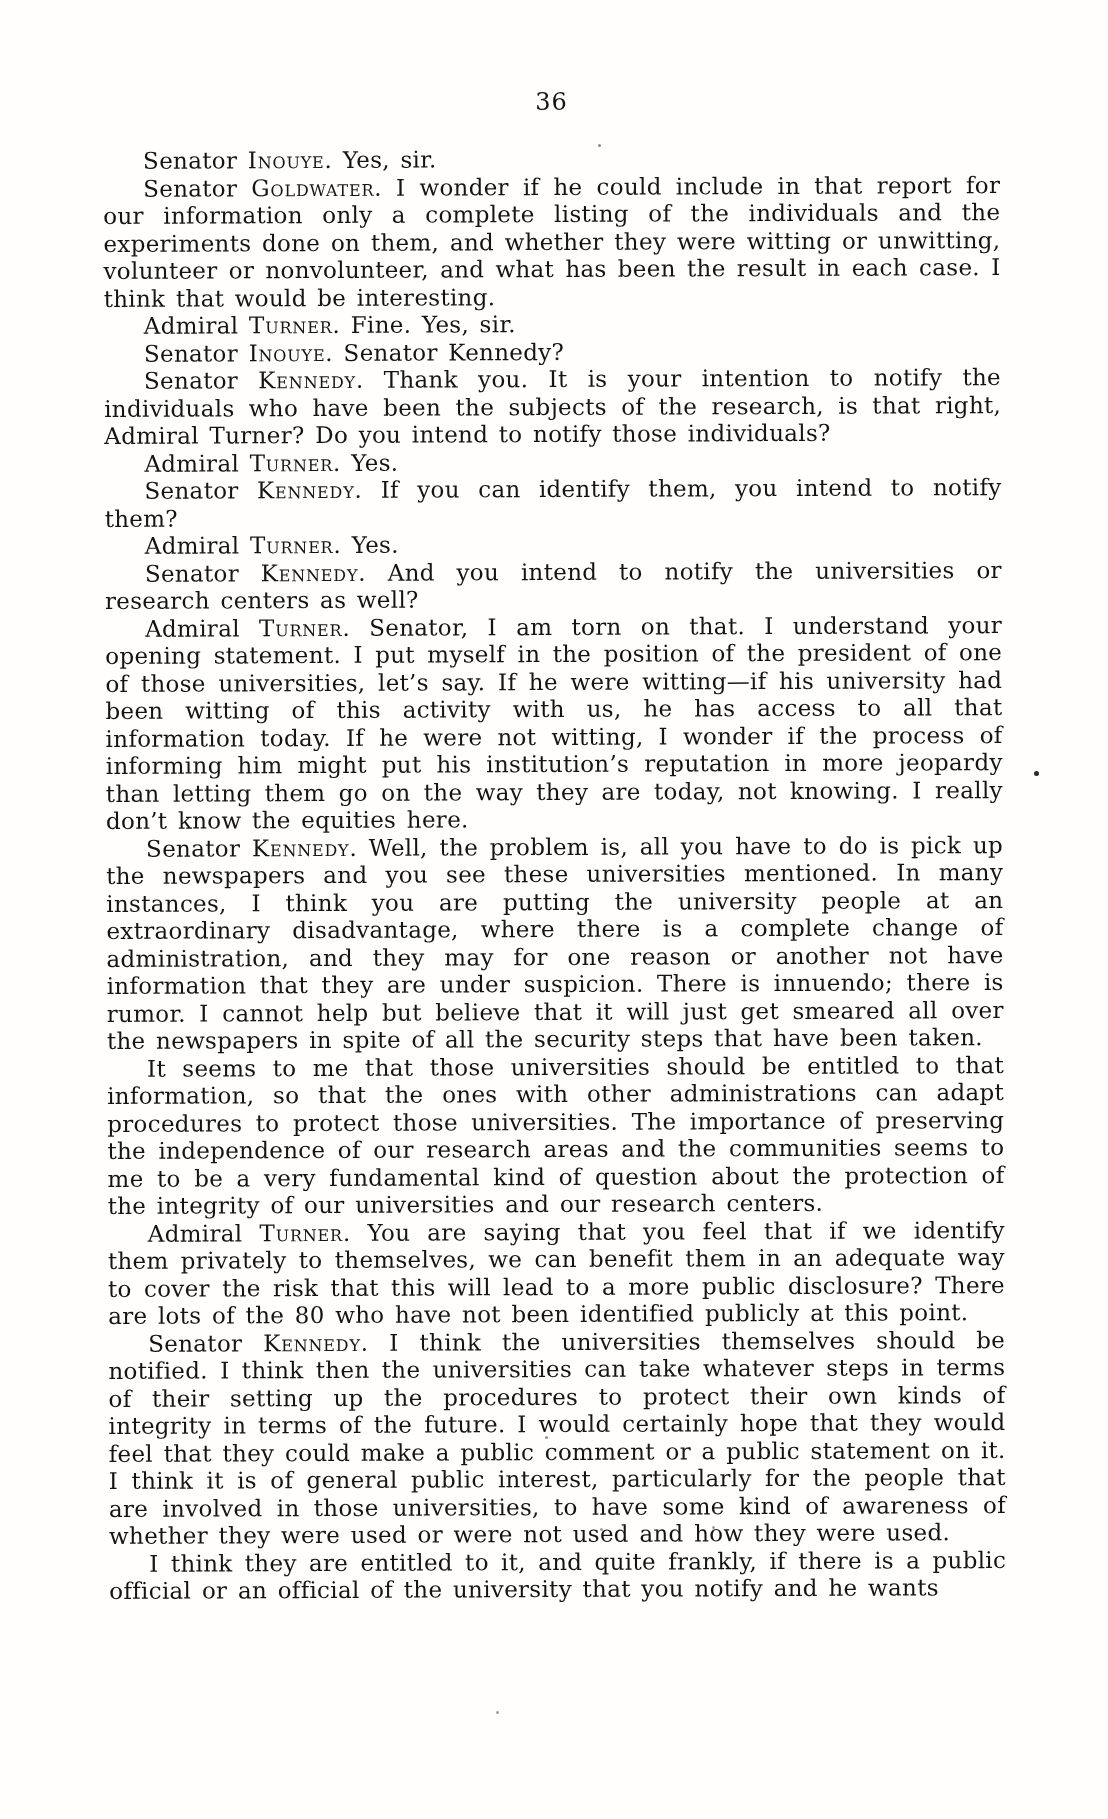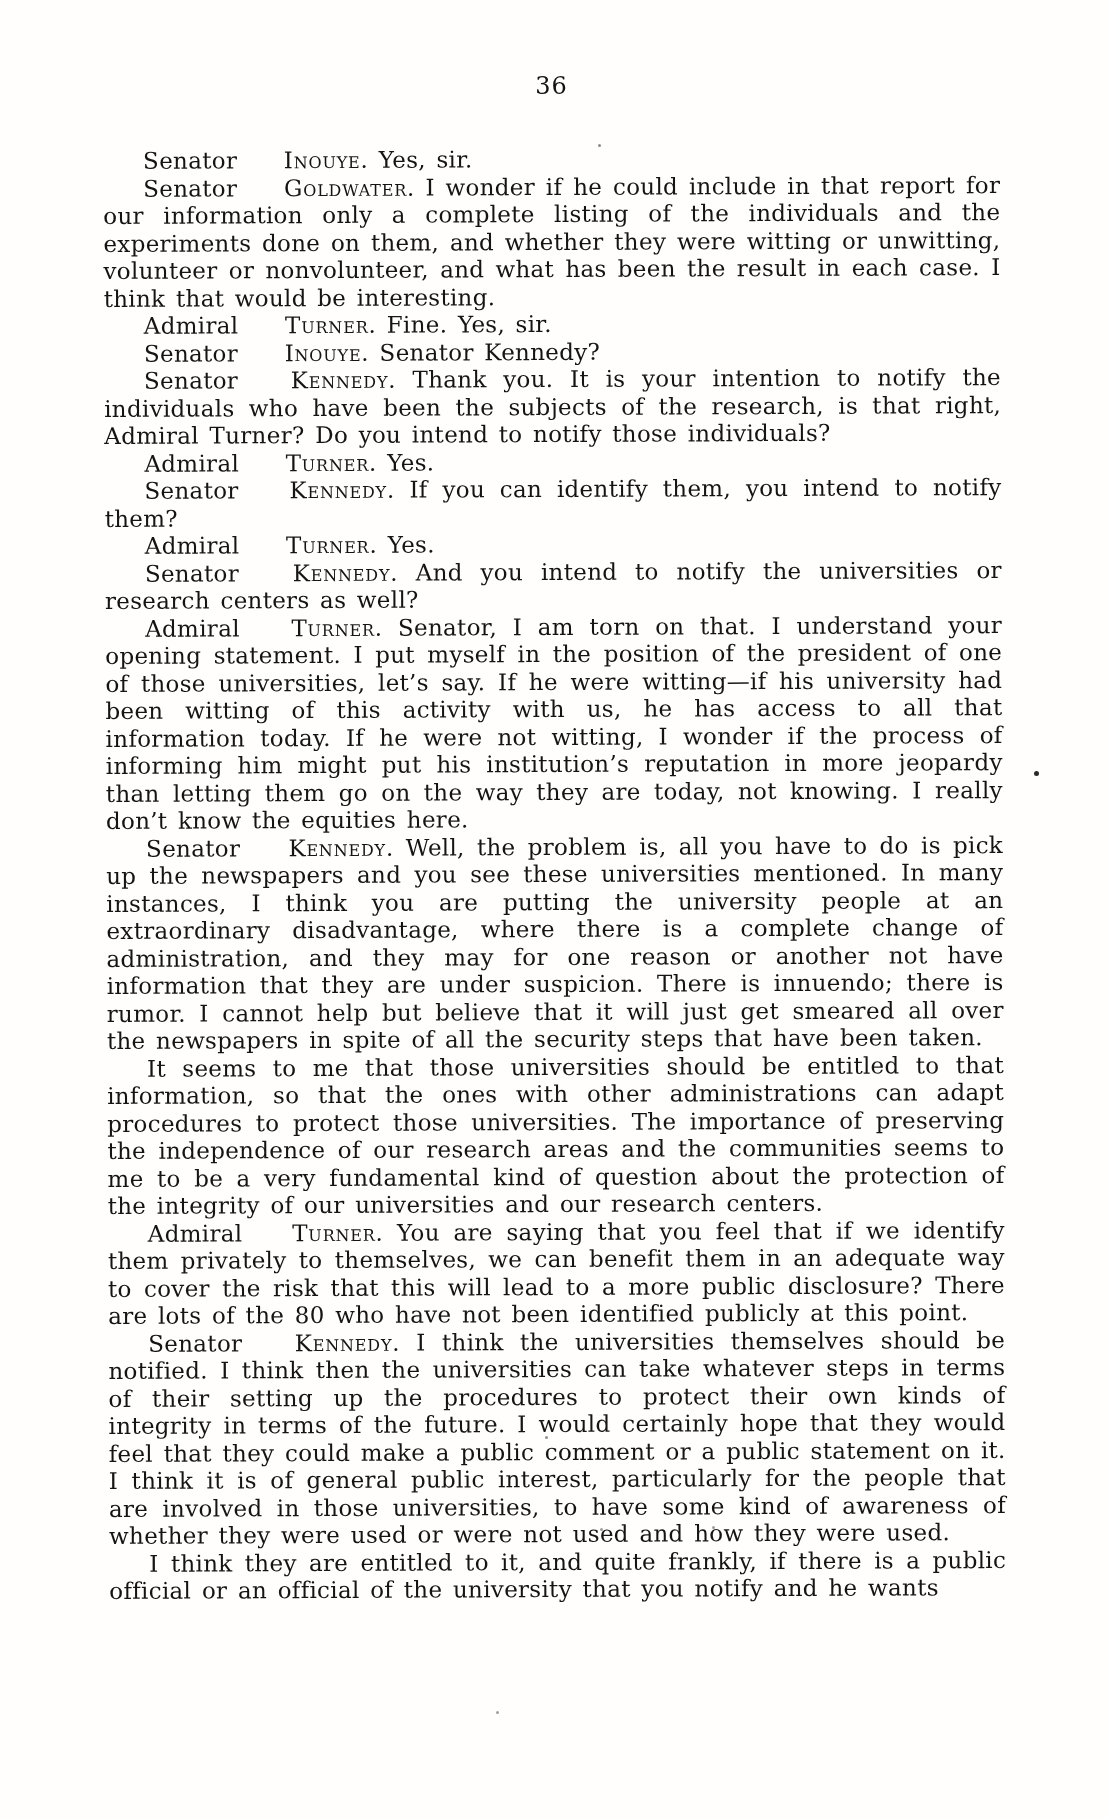--- a/index.html
+++ b/index.html
@@ -11,21 +11,21 @@
     position: relative;
     width: 1108px;
     height: 1819px;
     background: #fffefd;
     overflow: hidden;
     font-family: "DejaVu Serif", "Liberation Serif", serif;
     color: #151413;
   }
   .page-number {
     position: absolute;
-    top: 72px;
+    top: 88px;
     left: 103px;
     width: 897px;
     text-align: center;
     font-size: 24px;
     letter-spacing: 1px;
   }
   .text-block {
     position: absolute;
     top: 146px;
     left: 103px;
@@ -39,21 +39,20 @@
     transform-origin: 50% 0;
   }
   p.para {
     margin: 0;
     padding: 0;
     text-indent: 40px;
   }
   .smallcaps {
     font-variant: small-caps;
     letter-spacing: 0.8px;
-    margin-left: 36px;
   }
   .speck {
     position: absolute;
     background: #2a2a2a;
     border-radius: 50%;
   }
   .speck.s1 { left: 1034px; top: 771px; width: 5px; height: 5px; }
   .speck.s2 { left: 598px;  top: 144px; width: 3px; height: 3px; opacity: .55; }
   .speck.s3 { left: 545px;  top: 1436px; width: 3px; height: 3px; opacity: .5; }
   .speck.s4 { left: 600px;  top: 1528px; width: 3px; height: 3px; opacity: .45; }

